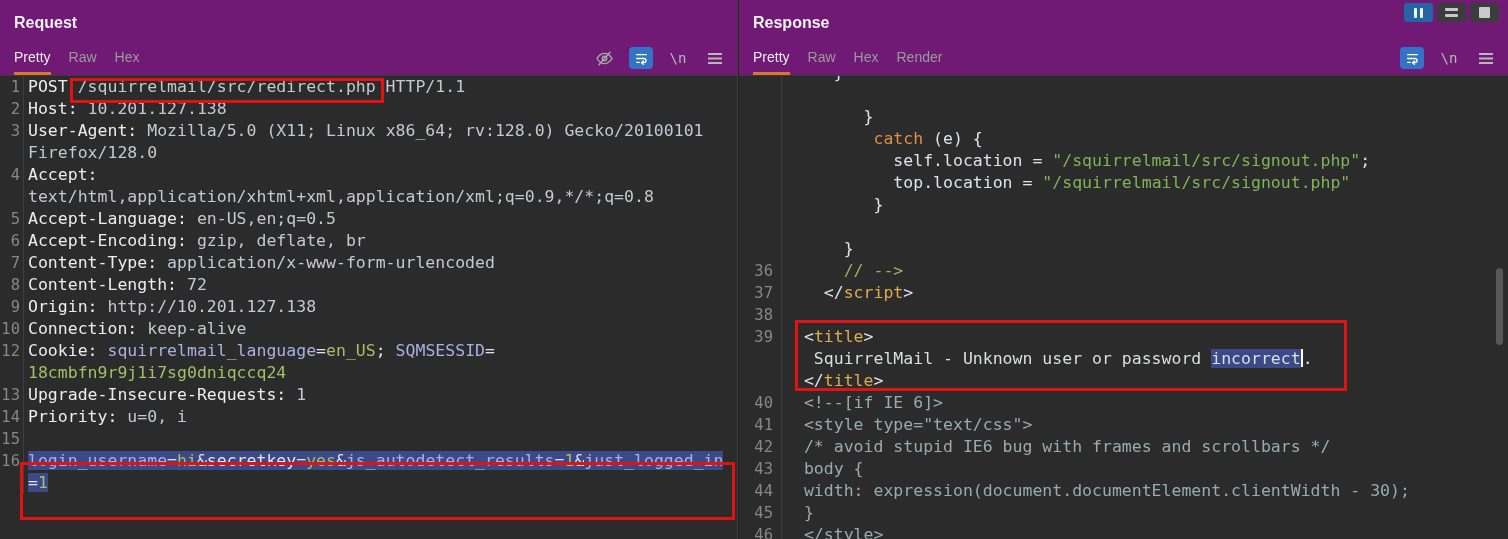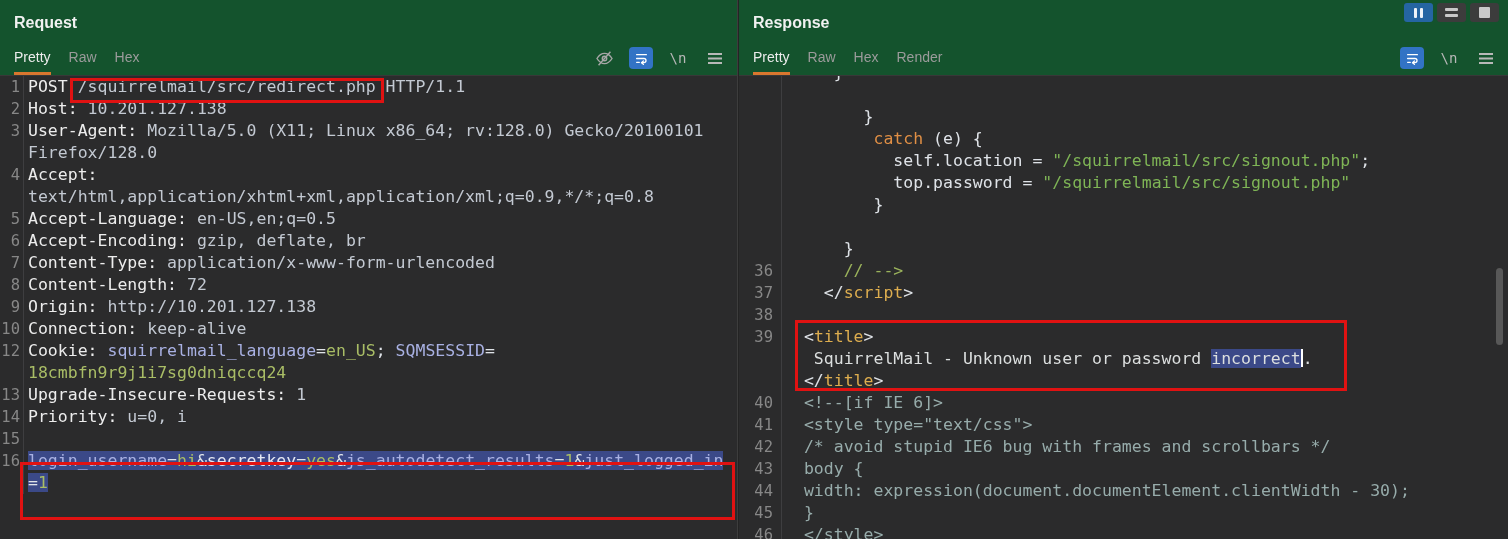--- a/index.html
+++ b/index.html
@@ -3,21 +3,21 @@
 <meta charset="utf-8">
 <style>
   * { margin:0; padding:0; box-sizing:border-box; }
   html,body { width:1508px; height:539px; overflow:hidden; }
   body { background:#242424; font-family:"Liberation Sans",sans-serif; position:relative; }
 
   .panel { position:absolute; top:0; bottom:0; background:#242424; }
   #request-panel { left:0; width:738px; border-right:1px solid #3d3d3d; }
   #response-panel { left:739px; width:769px; }
 
-  .panel-header { position:relative; height:75px; background:#14532d; }
+  .panel-header { position:relative; height:75px; background:#701a75; }
   .panel-title { position:absolute; left:14px; top:14px; font-size:16px; font-weight:bold; color:#f1f1f1; }
   .tabbar { position:absolute; left:14px; right:10px; top:44px; height:31px; display:flex; align-items:flex-end; }
   .tabs { display:flex; gap:18px; align-items:flex-end; }
   .tab { font-size:14px; color:#9b9b9b; padding-bottom:7px; border-bottom:3px solid transparent; cursor:default; }
   .tab.active { color:#ececec; border-bottom-color:#d9772f; }
   .tab-icons { margin-left:auto; display:flex; align-items:center; gap:13px; padding-bottom:6px; }
   .icon-btn { display:flex; align-items:center; justify-content:center; width:24px; height:22px; border-radius:4px; }
   .icon-btn.active { background:#3273c5; }
   .nl-label { font-family:"DejaVu Sans Mono",monospace; font-size:14px; color:#b8b8b8; }
 
@@ -178,21 +178,21 @@
         </div>
     </div>
   </div>
   <div class="editor" id="response-editor">
     <div class="rows" id="response-rows">
         <div class="row" style="margin-top: -14px;"><span class="gutter"></span><span class="code"><span class="t-white">    }</span></span></div>
         <div class="row"><span class="gutter"></span><span class="code"></span></div>
         <div class="row"><span class="gutter"></span><span class="code"><span class="t-white">       }</span></span></div>
         <div class="row"><span class="gutter"></span><span class="code"><span class="t-white">        </span><span class="t-kw">catch</span><span class="t-white"> (e) {</span></span></div>
         <div class="row"><span class="gutter"></span><span class="code"><span class="t-white">          self.location = </span><span class="t-str">"/squirrelmail/src/signout.php"</span><span class="t-white">;</span></span></div>
-        <div class="row"><span class="gutter"></span><span class="code"><span class="t-white">          top.password = </span><span class="t-str">"/squirrelmail/src/signout.php"</span></span></div>
+        <div class="row"><span class="gutter"></span><span class="code"><span class="t-white">          top.location = </span><span class="t-str">"/squirrelmail/src/signout.php"</span></span></div>
         <div class="row"><span class="gutter"></span><span class="code"><span class="t-white">        }</span></span></div>
         <div class="row"><span class="gutter"></span><span class="code"></span></div>
         <div class="row"><span class="gutter"></span><span class="code"><span class="t-white">     }</span></span></div>
         <div class="row"><span class="gutter">36</span><span class="code"><span class="t-comment">     // --&gt;</span></span></div>
         <div class="row"><span class="gutter">37</span><span class="code"><span class="t-white">   &lt;/</span><span class="t-tag">script</span><span class="t-white">&gt;</span></span></div>
         <div class="row"><span class="gutter">38</span><span class="code"></span></div>
         <div class="row"><span class="gutter">39</span><span class="code"><span class="t-white"> &lt;</span><span class="t-tag">title</span><span class="t-white">&gt;</span></span></div>
         <div class="row"><span class="gutter"></span><span class="code"><span class="t-text">  SquirrelMail - Unknown user or password </span><span class="t-text sel">incorrect</span><span class="caret"></span><span class="t-text">.</span></span></div>
         <div class="row"><span class="gutter"></span><span class="code"><span class="t-white"> &lt;/</span><span class="t-tag">title</span><span class="t-white">&gt;</span></span></div>
         <div class="row"><span class="gutter">40</span><span class="code"><span class="t-cond"> &lt;!--[if IE 6]&gt;</span></span></div>

